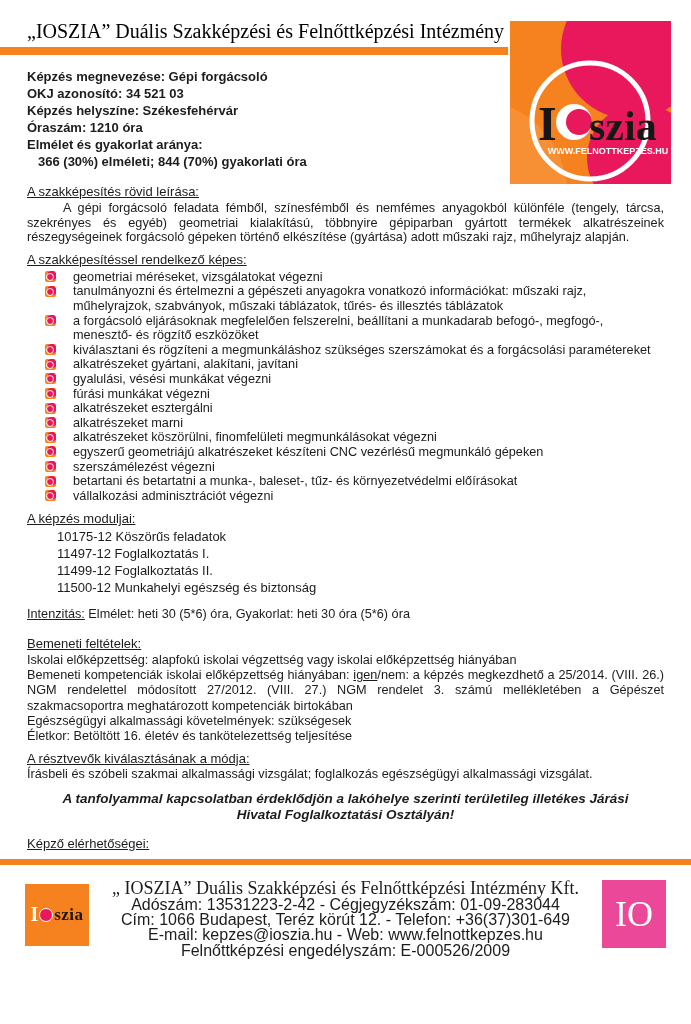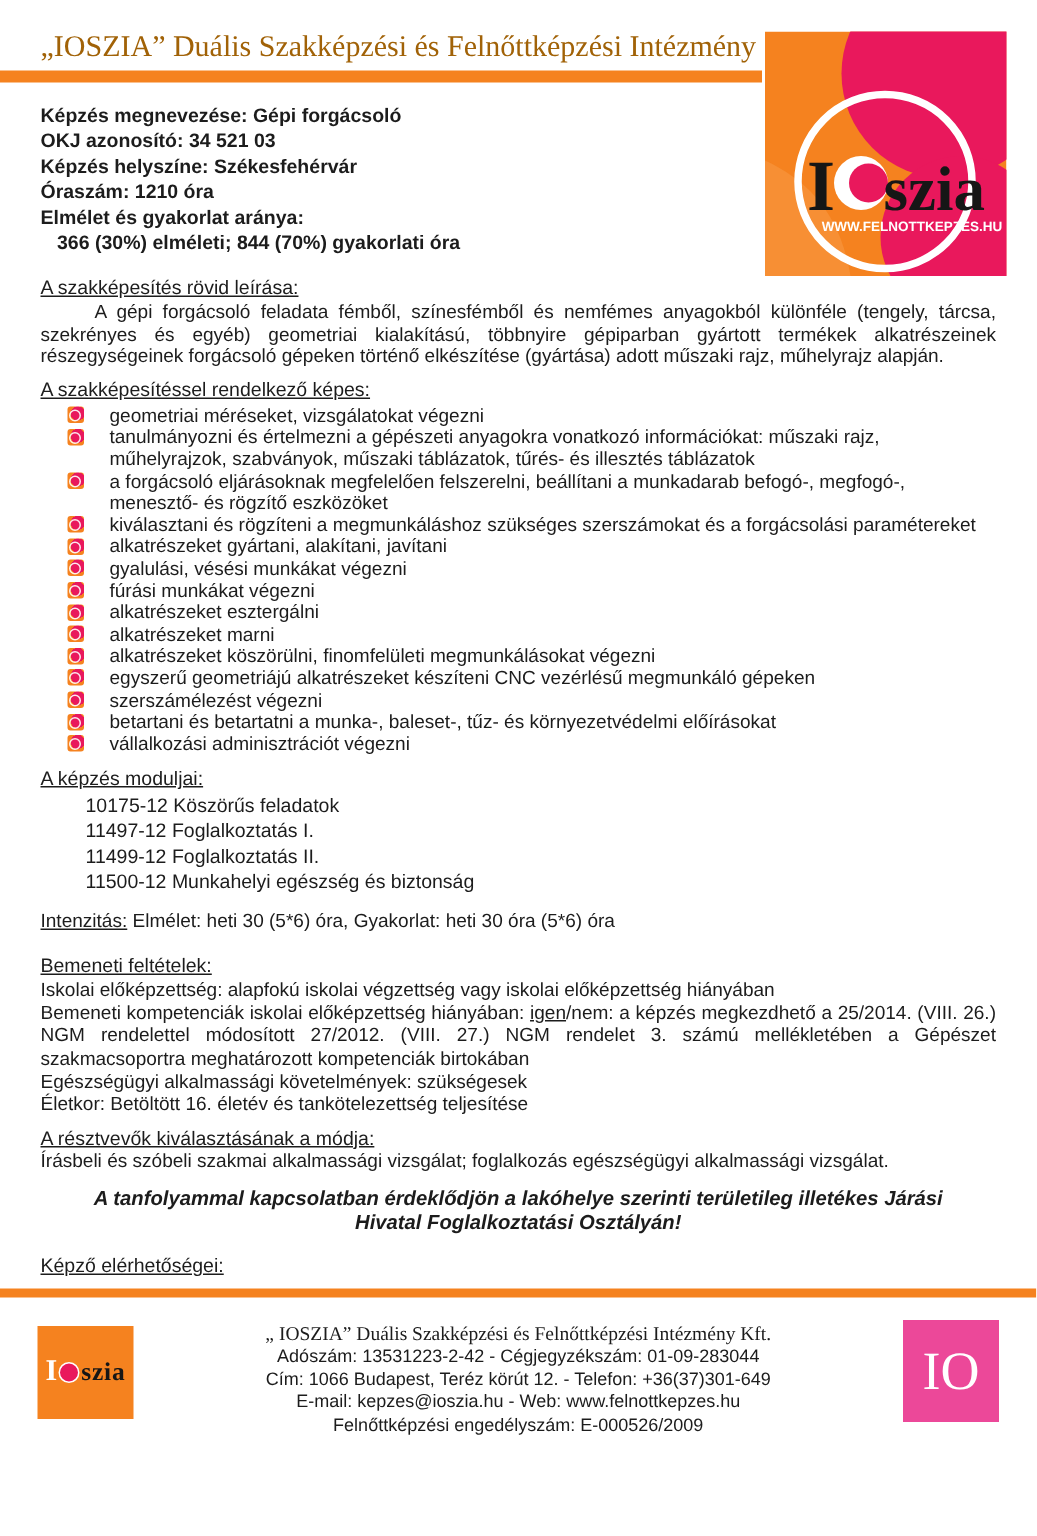--- a/index.html
+++ b/index.html
@@ -4,21 +4,21 @@
 <style>
   html,body { margin:0; padding:0; background:#ffffff; }
   .page {
     position:relative; width:691px; height:1024px; overflow:hidden;
     background:#fff; color:#1c1c1c;
     font-family:"Liberation Sans", sans-serif; font-size:12.7px;
   }
   
   .page-title {
     margin:20px 119px 0 27px; font-family:"Liberation Serif", serif;
-    font-size:20px; font-weight:normal; color:#a16207; white-space:nowrap;
+    font-size:20px; font-weight:normal; color:#000000; white-space:nowrap;
   }
   .header-rule { margin-top:4px; width:508px; height:8px; background:#F5821F; }
   .logo-box { position:absolute; top:21px; right:20px; width:161px; height:163px; }
   
   .details { margin:13px 27px 0; font-weight:bold; font-size:13px; line-height:17px; }
   .details p { margin:0; }
   .detail-ratio { padding-left:11px; }
   
   .sec-h { margin:0 27px; font-size:13px; line-height:15px; }
   .u { text-decoration:underline; }
@@ -59,22 +59,22 @@
   .footer-logo-left {
     width:64px; height:62px; background:#F5821F; margin-top:8px;
     display:flex; align-items:center; justify-content:center;
     font-family:"Liberation Serif", serif; font-weight:bold; white-space:nowrap;
   }
   .fl-i { color:#fff; font-size:20px; }
   .fl-o { display:inline-block; width:12px; height:12px; margin:0 1px; vertical-align:-1px;
           background:#E9185C; border:1.5px solid #fff; border-radius:50%; }
   .fl-szia { color:#161616; font-size:17px; letter-spacing:.5px; }
   .footer-center { flex:1; text-align:center; margin-top:4px; }
-  .footer-center p { margin:0; font-size:12px; line-height:15.2px; color:#1c1c1c; }
-  .footer-center p:first-of-type { font-family:"Liberation Serif", serif; font-size:13px; line-height:17px; }
+  .footer-center p { margin:0; font-size:16px; line-height:15.2px; color:#1c1c1c; }
+  .footer-center p:first-of-type { font-family:"Liberation Serif", serif; font-size:18px; line-height:17px; }
   .footer-logo-right {
     width:64px; height:68px; background:#ec4899; margin-top:4px;
     display:flex; align-items:center; justify-content:center;
     color:#fff; font-family:"Liberation Serif", serif; font-size:36px;
   }
   .contact-link { text-decoration:underline; color:#1c1c1c; }
 </style>
 </head>
 <body>
 

